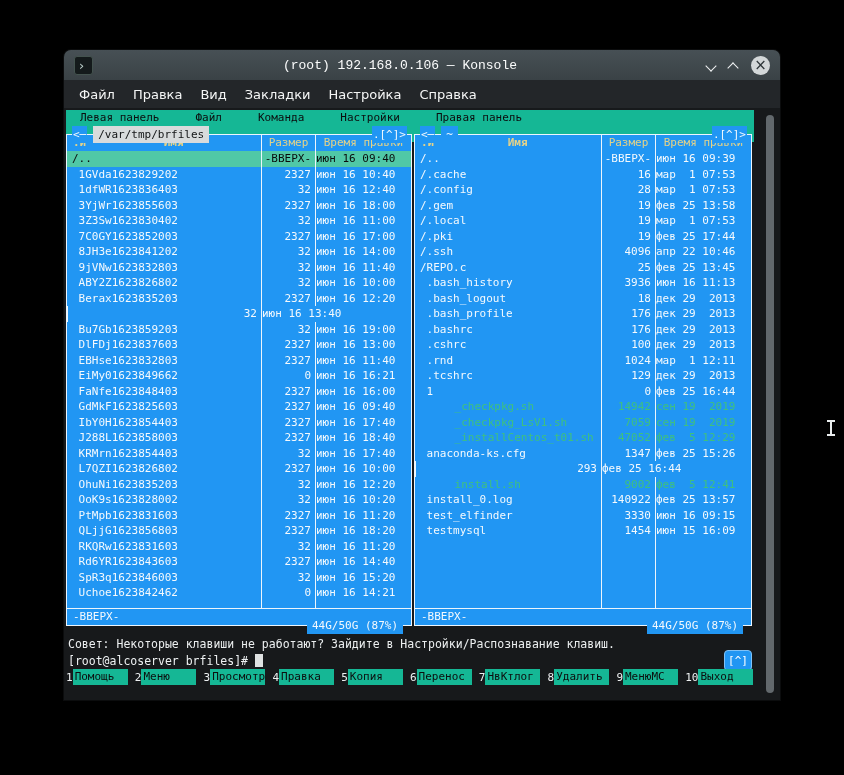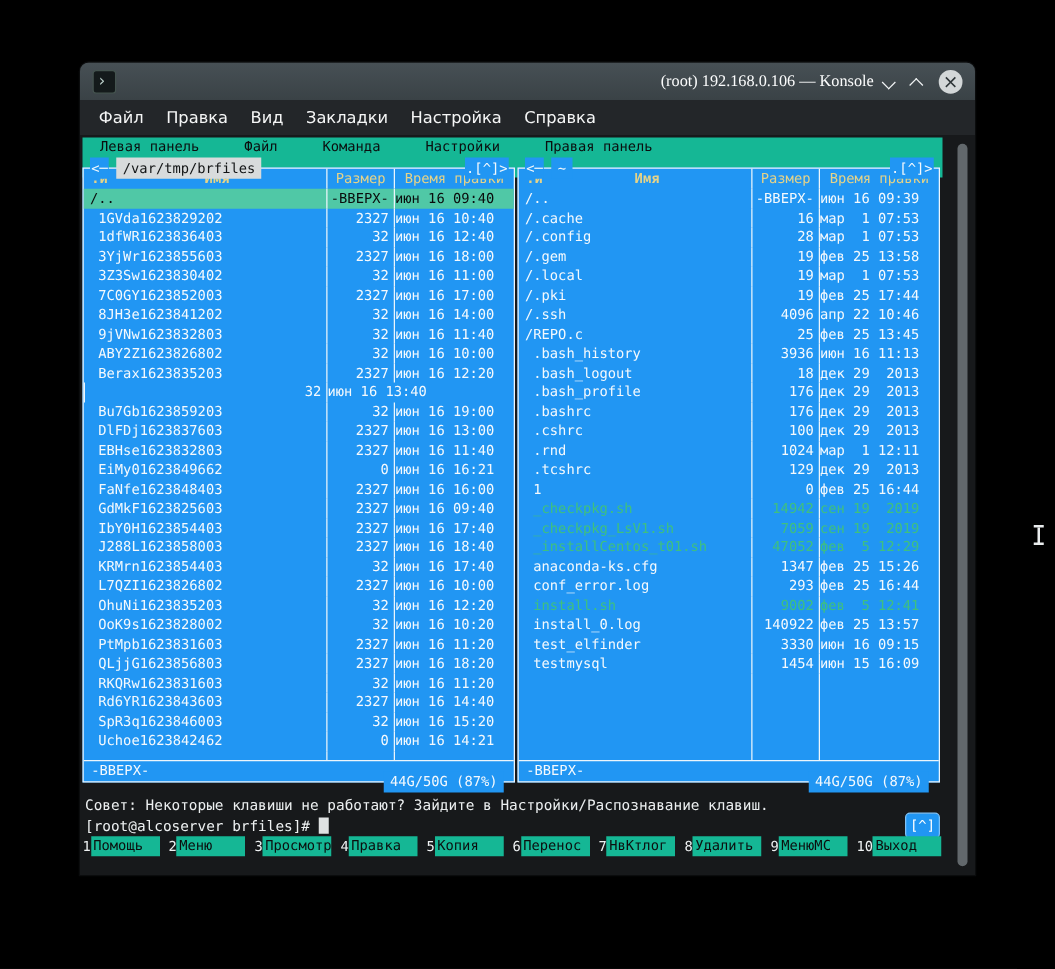--- a/index.html
+++ b/index.html
@@ -20,22 +20,22 @@
           border-radius:7px 7px 0 0;overflow:hidden;background:var(--term_bg);
           box-shadow:0 0 0 1px #0b0c0d;}
 
   
   .titlebar{height:30px;background:linear-gradient(#475055,#3a4246);
             display:flex;align-items:center;padding:0 10px;gap:8px;}
   .app-icon{width:19px;height:19px;background:#141a1b;border:1px solid #44534f;
             border-radius:3px;position:relative;flex:0 0 auto;}
   .app-icon::before{content:"›";position:absolute;left:4px;top:0px;color:#bcd0cb;
             font-size:13px;line-height:17px;font-family:"DejaVu Sans",sans-serif;}
-  .win-title{flex:1;text-align:right;color:#fbfcfc;font-size:13px;
-             font-family:Liberation Serif, serif;}
+  .win-title{flex:1;text-align:center;color:#fbfcfc;font-size:13px;
+             font-family:Liberation Mono, monospace;}
   .winbtns{display:flex;align-items:center;gap:12px;flex:0 0 auto;}
   .chev{width:10px;height:10px;position:relative;display:inline-block;}
   .chev::before{content:"";position:absolute;left:0;top:2px;width:7px;height:7px;
         border-left:1.6px solid #f0f3f4;border-bottom:1.6px solid #f0f3f4;}
   .chev.down::before{transform:rotate(-45deg);}
   .chev.up::before{transform:rotate(135deg);top:4px;}
   .closebtn{width:19px;height:19px;border-radius:50%;background:#d3d7d8;
             position:relative;}
   .closebtn::before{content:"×";position:absolute;left:0;right:0;top:-1px;
             text-align:center;color:#2e3538;font-size:15px;line-height:20px;
@@ -77,21 +77,21 @@
   .phdr .sortkey{margin-left:6px;}
   .phdr .colname{flex:1;text-align:center;}
   .phdr .csize,.phdr .ctime{text-align:center;border-left:1px solid var(--border_white);}
 
   .rows{flex:0 0 auto;}
   .row{height:15.5px;line-height:15.5px;font-size:11px;color:#f4f9fd;white-space:pre;}
   .row .n{padding-left:5px;overflow:hidden;}
   .row .s{text-align:right;padding-right:4px;border-left:1px solid var(--border_white);}
   .row .t{text-align:right;padding-right:18px;border-left:1px solid var(--border_white);}
   .row.sel{background:var(--selection);color:#0a0c0c;}
-  .row.exec{color:var(--exec_green);}
+  .row.exec{color:var(--exec_green);margin-left:28px;}
   .fill-rows{flex:1;}
   .fill-rows .fs,.fill-rows .ft{border-left:1px solid var(--border_white);}
 
   .mini{border-top:1px solid var(--border_white);height:17px;line-height:16px;
         font-size:11px;color:#f4f9fd;padding-left:6px;white-space:pre;}
   .pfoot{position:absolute;bottom:-9px;right:8px;height:17px;line-height:17px;
          font-size:11px;color:#f4f9fd;background:var(--panel_blue);padding:0 5px;}
 
   
   .hint{position:absolute;left:4px;top:528px;height:16px;line-height:16px;
@@ -237,21 +237,21 @@
           <div class="row grid3"><span class="n"> .bash_profile</span><span class="s">176</span><span class="t">дек 29  2013</span></div>
           <div class="row grid3"><span class="n"> .bashrc</span><span class="s">176</span><span class="t">дек 29  2013</span></div>
           <div class="row grid3"><span class="n"> .cshrc</span><span class="s">100</span><span class="t">дек 29  2013</span></div>
           <div class="row grid3"><span class="n"> .rnd</span><span class="s">1024</span><span class="t">мар  1 12:11</span></div>
           <div class="row grid3"><span class="n"> .tcshrc</span><span class="s">129</span><span class="t">дек 29  2013</span></div>
           <div class="row grid3"><span class="n"> 1</span><span class="s">0</span><span class="t">фев 25 16:44</span></div>
           <div class="row grid3 exec"><span class="n"> _checkpkg.sh</span><span class="s">14942</span><span class="t">сен 19  2019</span></div>
           <div class="row grid3 exec"><span class="n"> _checkpkg_LsV1.sh</span><span class="s">7059</span><span class="t">сен 19  2019</span></div>
           <div class="row grid3 exec"><span class="n"> _installCentos_t01.sh</span><span class="s">47052</span><span class="t">фев  5 12:29</span></div>
           <div class="row grid3"><span class="n"> anaconda-ks.cfg</span><span class="s">1347</span><span class="t">фев 25 15:26</span></div>
-          <div class="row grid3"><span class="n"> conf_error.log</span><span class="s">293</span><span class="t">фев 25 16:44</span></div>
+          <div class="row grid3"><span class="s">293</span><span class="t">фев 25 16:44</span></div>
           <div class="row grid3 exec"><span class="n"> install.sh</span><span class="s">9002</span><span class="t">фев  5 12:41</span></div>
           <div class="row grid3"><span class="n"> install_0.log</span><span class="s">140922</span><span class="t">фев 25 13:57</span></div>
           <div class="row grid3"><span class="n"> test_elfinder</span><span class="s">3330</span><span class="t">июн 16 09:15</span></div>
           <div class="row grid3"><span class="n"> testmysql</span><span class="s">1454</span><span class="t">июн 15 16:09</span></div>
         </div>
       <div class="fill-rows grid3">
           <span class="fn"></span>
           <span class="fs"></span>
           <span class="ft"></span>
         </div>

